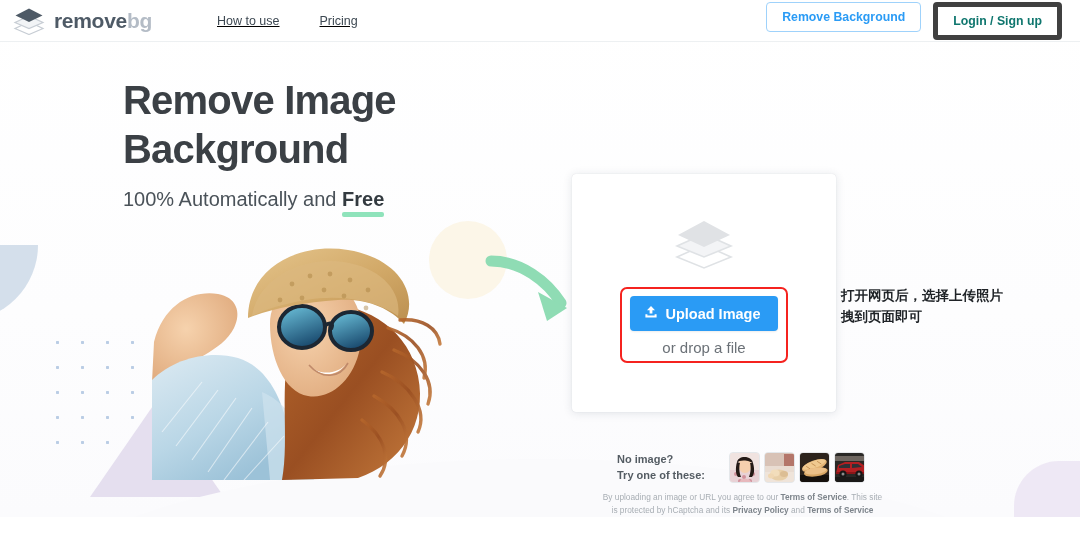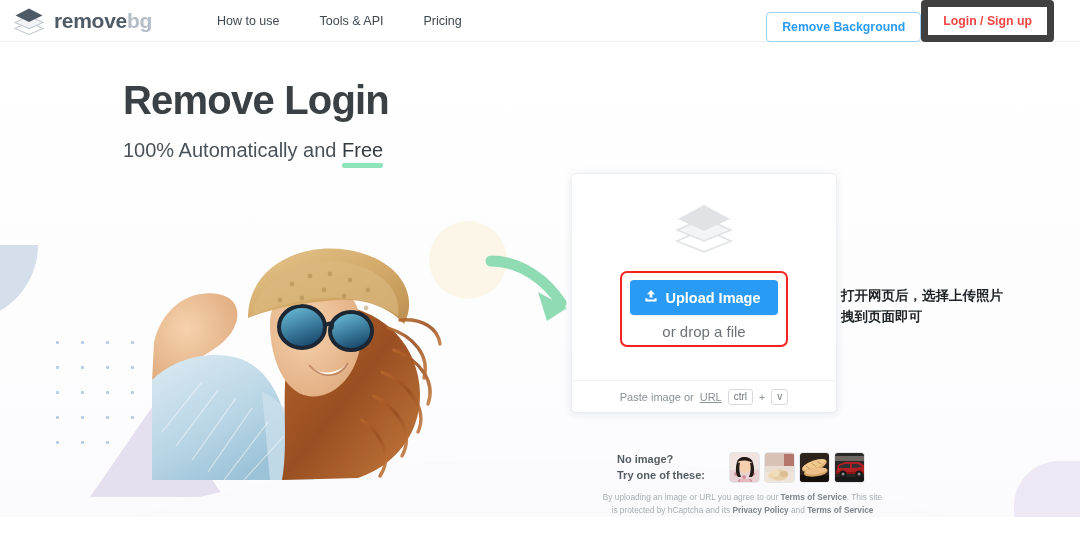--- a/index.html
+++ b/index.html
@@ -24,34 +24,34 @@
     border-bottom: 1px solid #edf0f2;
     display: flex; align-items: center;
     z-index: 40;
   }
   .brand { display: flex; align-items: center; margin-left: 13px; cursor: pointer; }
   .brand-mark { width: 32px; height: 28px; position: relative; }
   .brand-text { margin-left: 9px; font-size: 21px; font-weight: bold; letter-spacing: -0.3px; }
   .brand-remove { color: #4e5a66; }
   .brand-bg { color: #b4bcc6; }
 
-  .nav { display: flex; align-items: center; margin-left: 45px; gap: 0px; }
+  .nav { display: flex; align-items: center; margin-left: 45px; gap: 0px; text-decoration: underline; }
   .nav-item {
     font-size: 12.5px; color: #3d4852; padding: 6px 20px;
     cursor: pointer; white-space: nowrap;
   }
 
-  .hdr-right { margin-left: auto; display: flex; align-items: flex-end; gap: 0; margin-right: 26px; }
+  .hdr-right { margin-left: auto; display: flex; align-items: flex-start; gap: 12px; margin-right: 18px; }
   .btn-outline {
     font-size: 12.3px; font-weight: bold; padding: 7px 15px;
     border-radius: 4px; cursor: pointer; background: #fff;
     white-space: nowrap;
   }
   .btn-remove-bg { color: #2a9bf5; border: 1px solid #9fd2fb; }
-  .btn-login { color: #ef4444; border: 7px solid #404040; }
+  .btn-login { color: #0f766e; border: 5px solid #404040; }
 
   
   .deco { position: absolute; z-index: 1; }
   .quarter-circle {
     left: -38px; top: 245px; width: 76px; height: 76px;
     background: #ccd9e8; border-radius: 0 0 76px 0; opacity: .85;
   }
   .dot-grid {
     left: 45px; top: 330px; width: 130px; height: 130px;
     background-image: radial-gradient(#b3c8e2 1.4px, transparent 1.5px);
@@ -79,21 +79,21 @@
 
   
   .hero { position: absolute; left: 123px; top: 76px; z-index: 10; }
   .hero h1 {
     font-size: 40px; font-weight: bold; color: #3b4045;
     line-height: 1.22; letter-spacing: -0.8px;
   }
   .hero-sub {
     margin-top: 14px; font-size: 20px; color: #4a5259; font-weight: normal;
   }
-  .hero-free { font-weight: normal; color: #333a40; position: relative; }
+  .hero-free { font-weight: bold; color: #333a40; position: relative; }
   .free-underline {
     position: absolute; left: 0; right: 0; bottom: -7px; height: 5px;
     background: #8fe3bb; border-radius: 2px;
   }
 
   
   .photo-wrap {
     position: absolute; left: 152px; top: 232px;
     width: 292px; height: 248px; z-index: 8;
     overflow: hidden;
@@ -206,33 +206,33 @@
           <path d="M16 1.5 L2.5 8.5 L16 15 L29.5 8.5 Z" fill="#4e5a66"></path>
         </svg>
       </div>
       <div class="brand-text">
         <span class="brand-remove">remove</span><span class="brand-bg">bg</span>
       </div>
     </div>
 
     <nav class="nav">
       <div class="nav-item">How to use</div>
-      <div class="nav-item">Tools &amp; API</div>
       <div class="nav-item">Pricing</div>
     </nav>
 
     <div class="hdr-right">
       <div class="btn-outline btn-remove-bg">Remove Background</div>
       <div class="btn-outline btn-login">Login / Sign up</div>
     </div>
   </div>
 
   <div class="hero">
     <h1>
-      <span>Remove Login</span><br>
+      <span>Remove Image</span><br>
+      <span>Background</span>
     </h1>
     <div class="hero-sub">
       <span>100% Automatically and </span><span class="hero-free"><span>Free</span><span class="free-underline"></span></span>
     </div>
   </div>
 
   <div class="photo-wrap">
     <svg width="292" height="248" viewBox="0 0 292 248">
       <defs>
         <radialGradient id="skin" cx="40%" cy="40%" r="70%">
@@ -332,27 +332,20 @@
               <path d="M7 1 L11 5.3 L8.4 5.3 L8.4 8.6 L5.6 8.6 L5.6 5.3 L3 5.3 Z" fill="#fff"></path>
               <path d="M1.4 9.3 L1.4 12.4 L12.6 12.4 L12.6 9.3 L10.6 9.3 L10.6 10.6 L3.4 10.6 L3.4 9.3 Z" fill="#fff"></path>
             </svg>
           </span>
           <span>Upload Image</span>
         </div>
         <div class="drop-text">or drop a file</div>
       </div>
     </div>
 
-    <div class="paste-row">
-      <span>Paste image or </span>
-        <span class="paste-url">URL</span>
-      <span class="kbd">ctrl</span>
-      <span class="plus">+</span>
-      <span class="kbd">v</span>
-    </div>
   </div>
 
   <div class="cn-note">
     <div>打开网页后，选择上传照片</div>
     <div>拽到页面即可</div>
   </div>
 
   <div class="samples">
     <div class="samples-label">
       <div>No image?</div>

